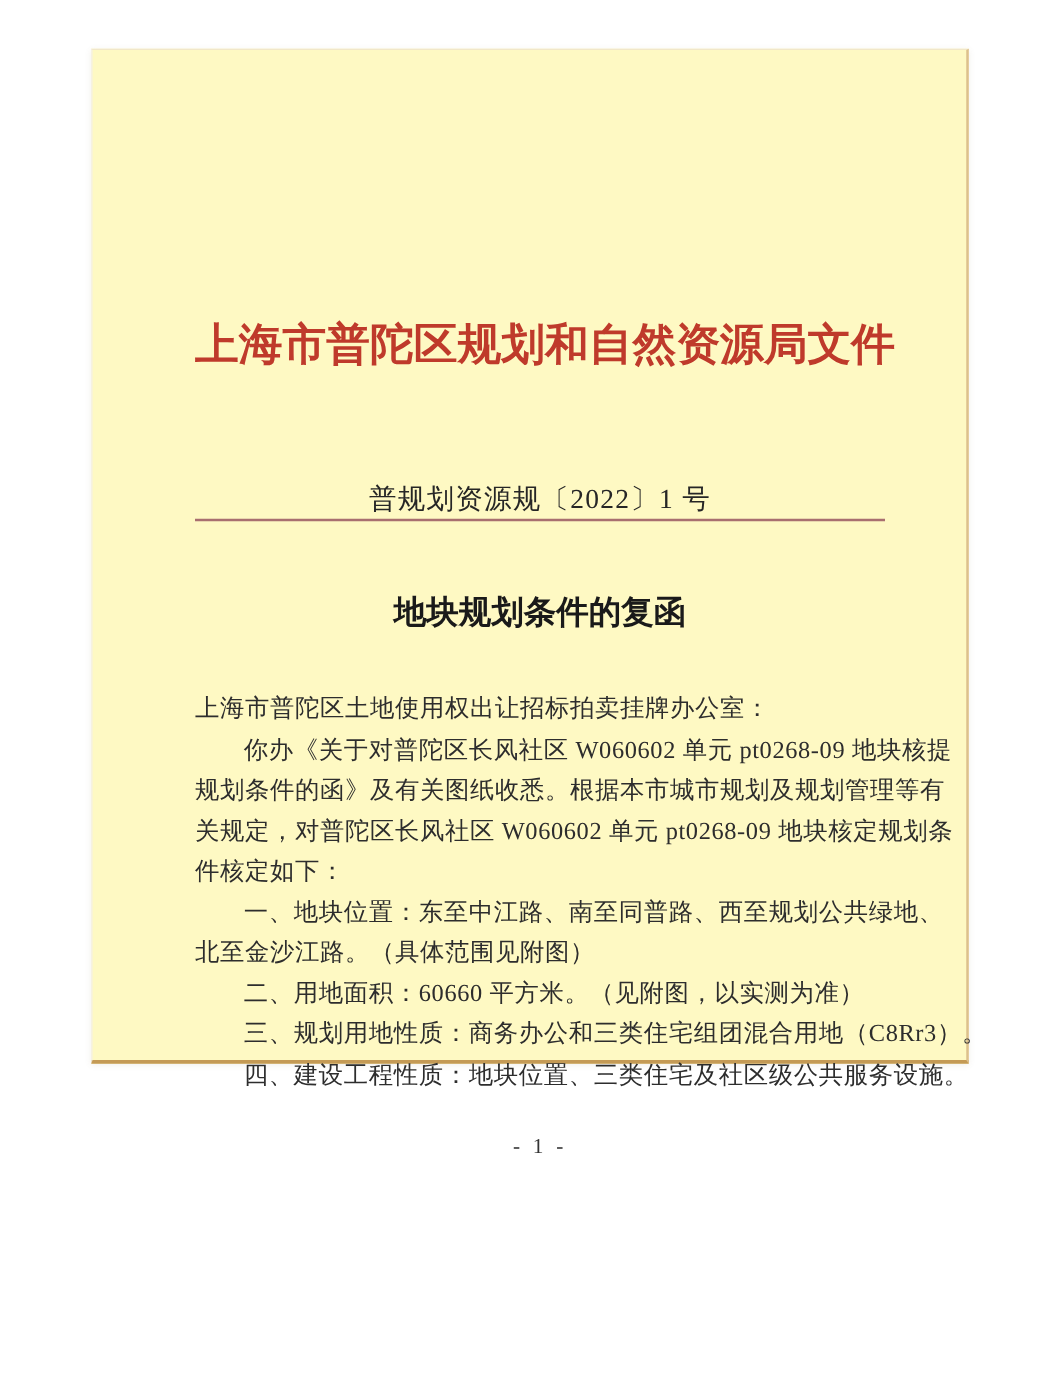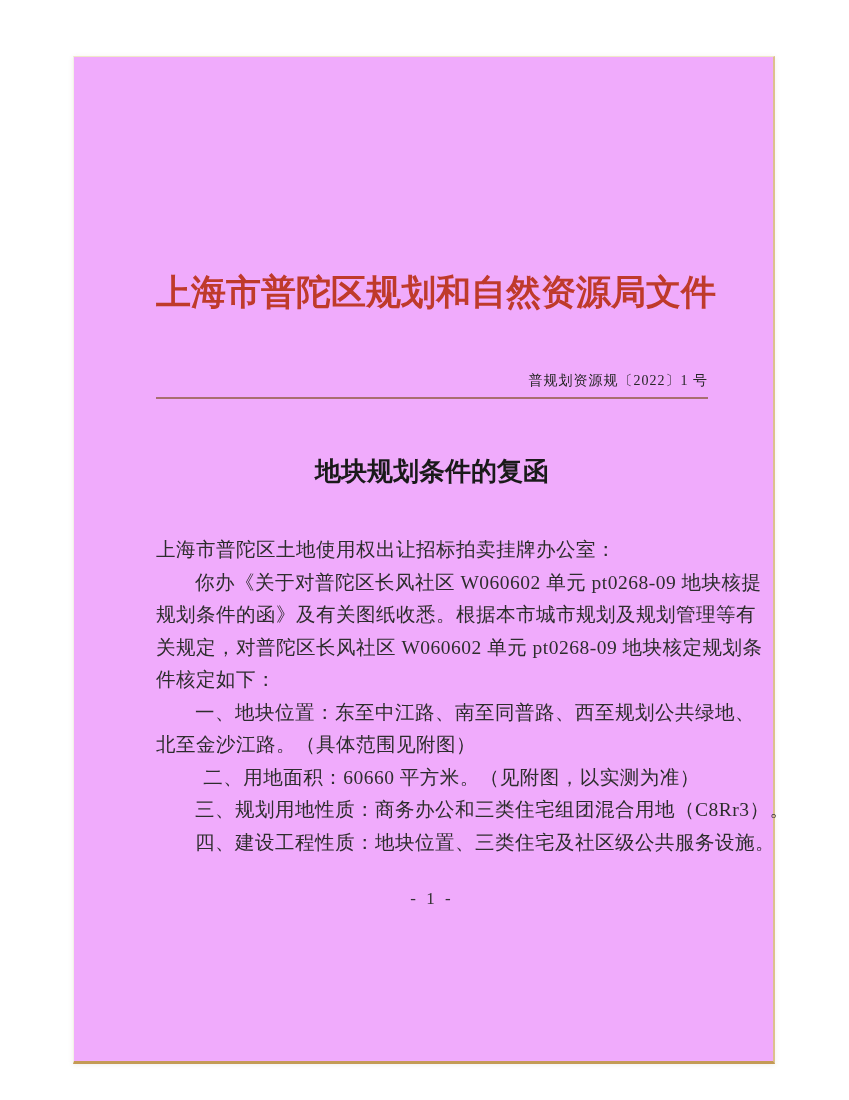--- a/index.html
+++ b/index.html
@@ -13,24 +13,24 @@
   }
   .canvas {
     position: relative;
     width: 849px;
     height: 1100px;
     background: #ffffff;
   }
   .page {
     position: absolute;
     left: 73px;
-    top: 56px;
+    top: 39px;
     width: 702px;
-    height: 1008px;
-    background: #f0abfc;
+    height: 812px;
+    background: #fef9c3;
     border-top: 1px solid #f1e7c9;
     border-left: 1px solid #f4f0e8;
     border-right: 2px solid #ddc08d;
     border-bottom: 3px solid #c49a55;
     box-shadow: 0 1px 5px rgba(120, 100, 60, 0.10);
     box-sizing: border-box;
   }
   .content {
     padding: 0 65px 0 82px;
   }
@@ -39,24 +39,24 @@
     padding-top: 214px;
     font-size: 35px;
     line-height: 44px;
     font-weight: bold;
     text-align: center;
     color: #bf3a2b;
     letter-spacing: 0px;
     white-space: nowrap;
   }
   .doc-no {
-    margin-top: 53px;
-    font-size: 14px;
+    margin-top: 88px;
+    font-size: 22px;
     line-height: 26px;
-    text-align: right;
+    text-align: center;
     color: #262626;
     letter-spacing: 1px;
   }
   .rule {
     margin-top: 3px;
     height: 2px;
     background: #a86f6f;
   }
   .doc-title {
     margin-top: 47px;
@@ -73,21 +73,20 @@
   }
   .body-block p {
     margin: 0;
     font-size: 19.5px;
     line-height: 32.5px;
     white-space: nowrap;
     letter-spacing: 0.5px;
   }
   .body-block p.ind {
     text-indent: 2em;
-    text-align: center;
   }
   .page-no {
     margin-top: 30px;
     text-align: center;
     font-size: 17px;
     letter-spacing: 3px;
     color: #333333;
   }
 </style>
 </head>

